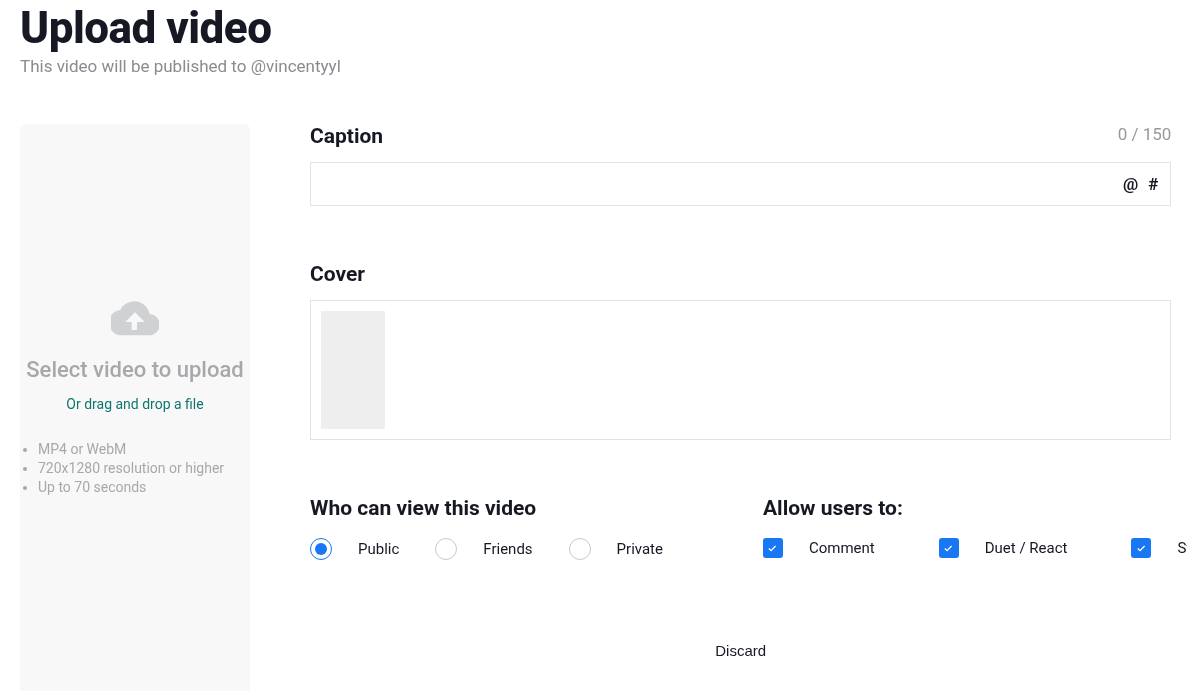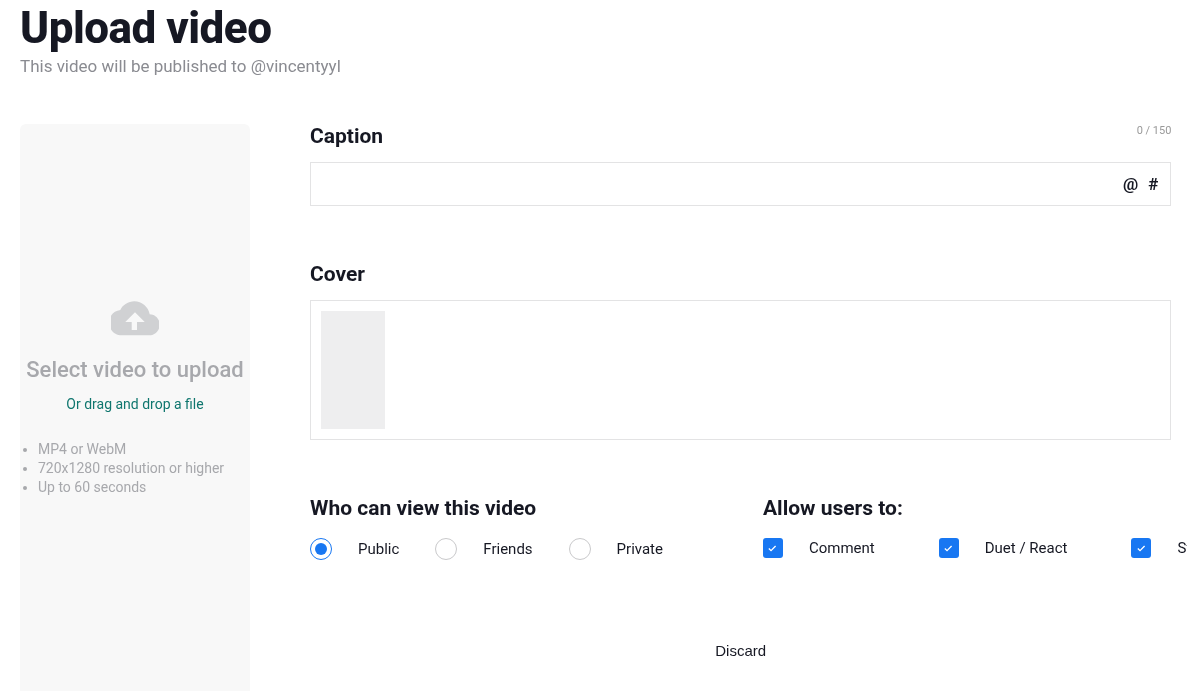--- a/index.html
+++ b/index.html
@@ -72,21 +72,21 @@
     font-size: 21px;
     font-weight: 700;
     margin-bottom: 14px;
   }
   .caption-row {
     display: flex;
     align-items: flex-start;
     justify-content: space-between;
   }
   .counter {
-    font-size: 11px;
+    font-size: 17px;
     color: #999;
   }
   .caption-box {
     border: 1px solid #e3e3e4;
     height: 44px;
     display: flex;
     align-items: center;
     justify-content: flex-end;
     padding: 0 12px 0 10px;
     gap: 10px;
@@ -201,21 +201,21 @@
 <div class="main-row">
   <div class="upload-box">
     <svg class="cloud-icon" viewBox="0 0 48 40">
       <path fill="currentColor" d="M38.7 16.3C37.4 8.9 31 3.3 23.3 3.3c-6.1 0-11.4 3.5-14 8.6-6.3.7-11.3 6-11.3 12.5C-2 31.6 3.6 37.3 10.7 37.3h27.3c5.9 0 10.7-4.8 10.7-10.7 0-5.6-4.4-10.2-10-10.3zM26 24v8h-5.3v-8h-6.4L24 14.3 33.7 24H26z" transform="translate(0,-2)"></path>
     </svg>
     <div class="upload-title">Select video to upload</div>
     <div class="upload-sub">Or drag and drop a file</div>
     <ul class="upload-list">
       <li>MP4 or WebM</li>
       <li>720x1280 resolution or higher</li>
-      <li>Up to 60 seconds</li>
+      <li>Up to 70 seconds</li>
     </ul>
   </div>
 
   <div class="right-col">
     <div class="caption-row">
       <div class="section-label">Caption</div>
       <div class="counter">0 / 150</div>
     </div>
     <div class="caption-box">
       <input class="caption-input" type="text" value="" style="">

